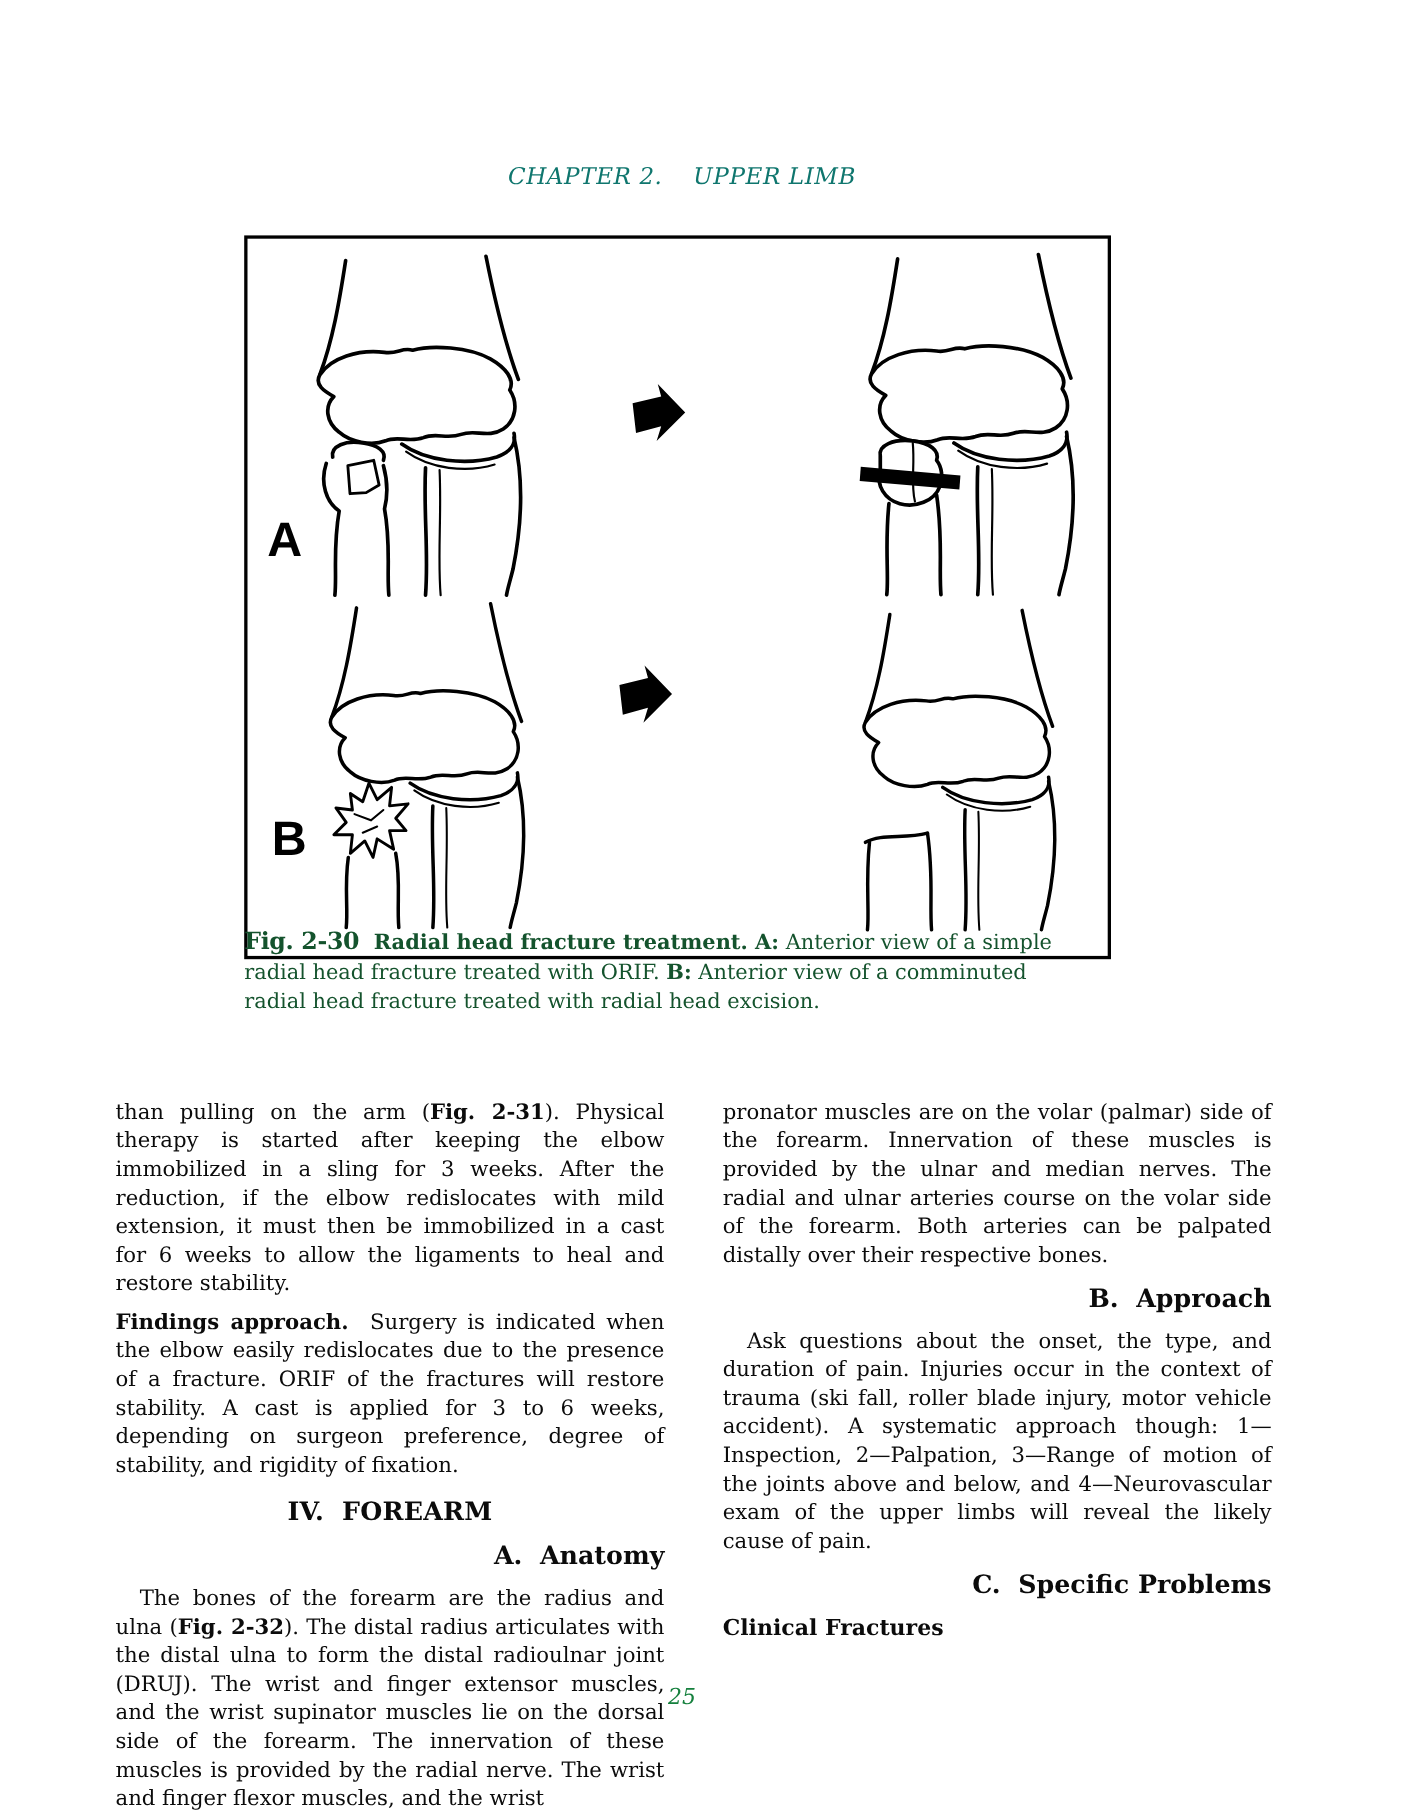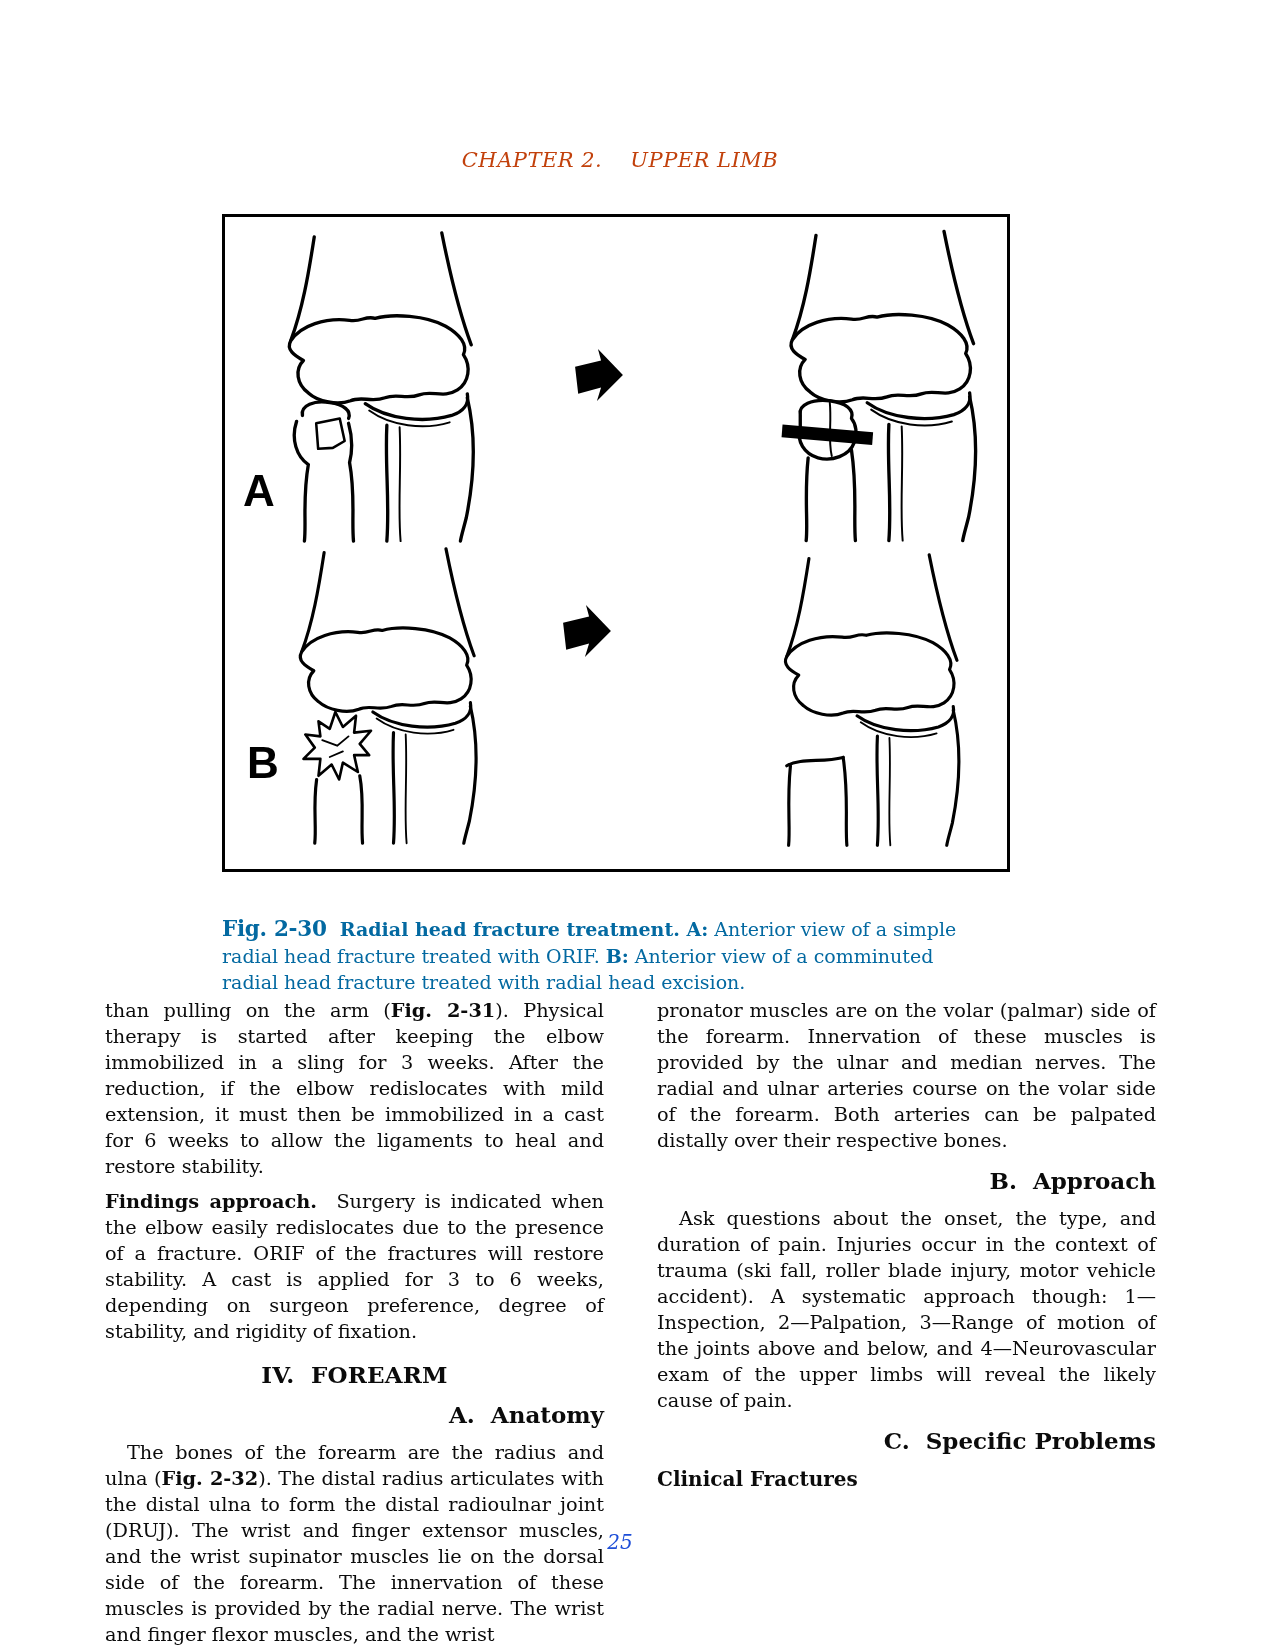--- a/index.html
+++ b/index.html
@@ -3,35 +3,35 @@
 <meta charset="utf-8">
 <style>
   html,body{margin:0;padding:0;}
   body{
     width:1275px;height:1650px;background:#ffffff;position:relative;
     font-family:"DejaVu Serif","Liberation Serif",serif;color:#0b0b0b;
     -webkit-font-smoothing:antialiased;
   }
   .running-head{
     position:absolute;top:148px;left:0;width:1240px;text-align:center;
-    font-style:italic;font-size:21px;letter-spacing:0.5px;color:#c2410c;
+    font-style:italic;font-size:21px;letter-spacing:0.5px;color:#0f766e;
   }
   .running-head .chap{margin-right:28px;}
   .figure-box{
     position:absolute;left:222px;top:214px;width:788px;height:658px;
     border:3px solid #000;box-sizing:border-box;background:#fff;
   }
   .panel{position:absolute;}
   .fig-label{
     position:absolute;font-family:"Liberation Sans",sans-serif;
     font-weight:bold;font-size:44px;color:#000;line-height:1;
   }
   .caption{
-    position:absolute;left:222px;top:916px;width:760px;
-    font-size:19px;line-height:26.5px;color:#0369a1;
+    position:absolute;left:222px;top:844px;width:760px;
+    font-size:19px;line-height:26.5px;color:#14532d;
   }
   .seg-fignum{font-weight:bold;font-size:21.5px;letter-spacing:-0.3px;}
   .seg-bold{font-weight:bold;}
   .seg-italic{font-style:italic;}
   .seg-plain{}
   .col{
     position:absolute;top:998px;width:499px;font-size:19.3px;line-height:26px;
     color:#0b0b0b;
   }
   .col-left{left:105px;}
@@ -46,21 +46,21 @@
     font-weight:bold;font-size:23px;margin:14px 0 12px 0;text-align:right;
   }
   .heading-italic{
     font-weight:bold;font-style:italic;font-size:21.5px;margin:14px 0 12px 0;
   }
   .subheading{
     font-weight:bold;font-size:20px;margin:12px 0 11px 0;
   }
   .page-number{
     position:absolute;left:0;top:1530px;width:1240px;text-align:center;
-    font-style:italic;font-size:20px;color:#1d4ed8;
+    font-style:italic;font-size:20px;color:#15803d;
   }
   svg .ln{fill:none;stroke:#000;stroke-width:3.4;stroke-linecap:round;stroke-linejoin:round;}
   svg .blob{fill:#fff;stroke:#000;stroke-width:3.4;stroke-linejoin:round;}
   svg .solid{fill:#000;stroke:none;}
   svg .thin{fill:none;stroke:#000;stroke-width:2;stroke-linecap:round;}
 </style>
 </head>
 <body>
 
 <div>

